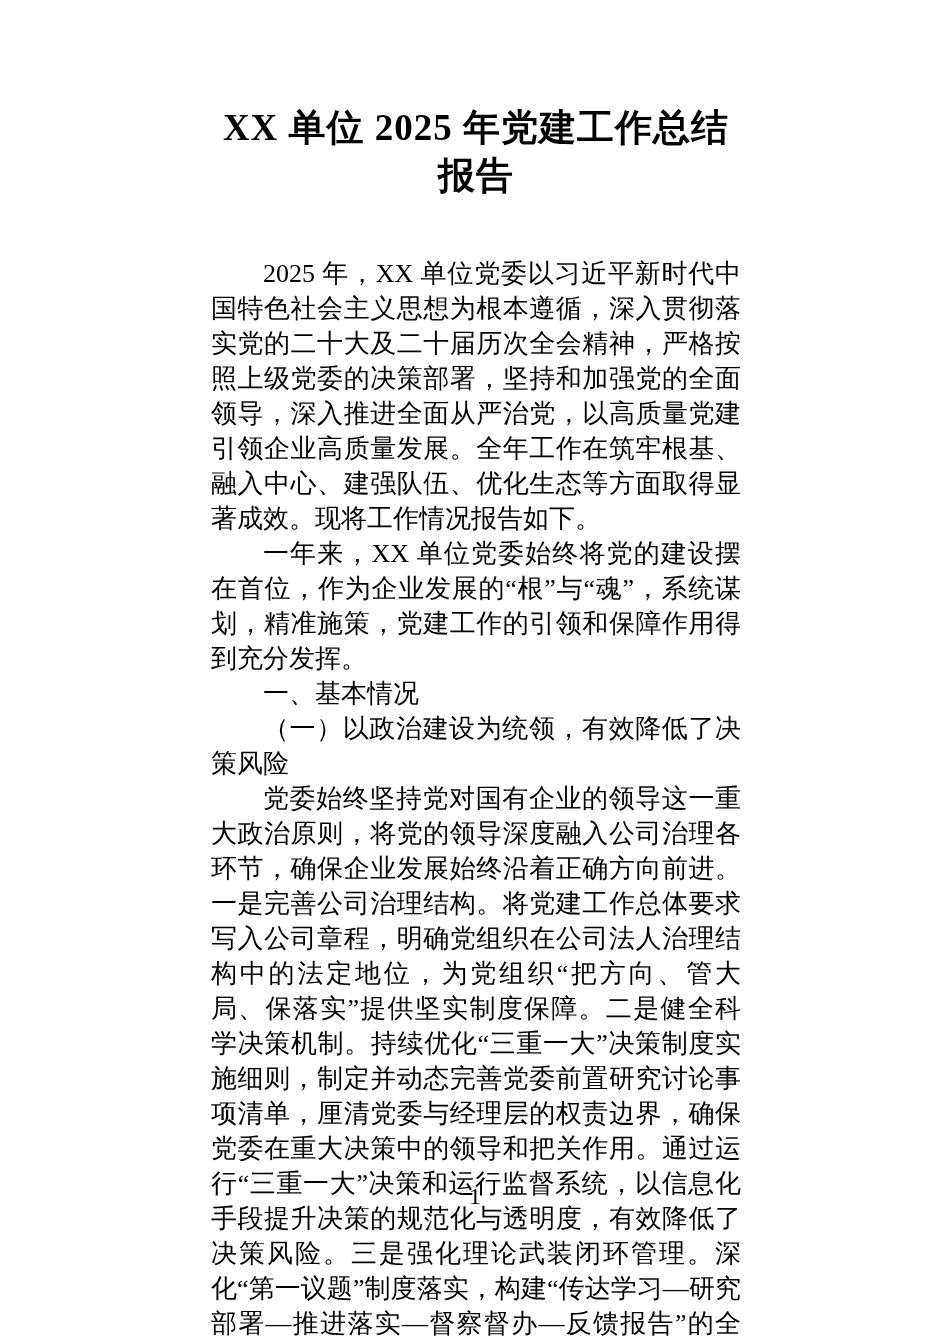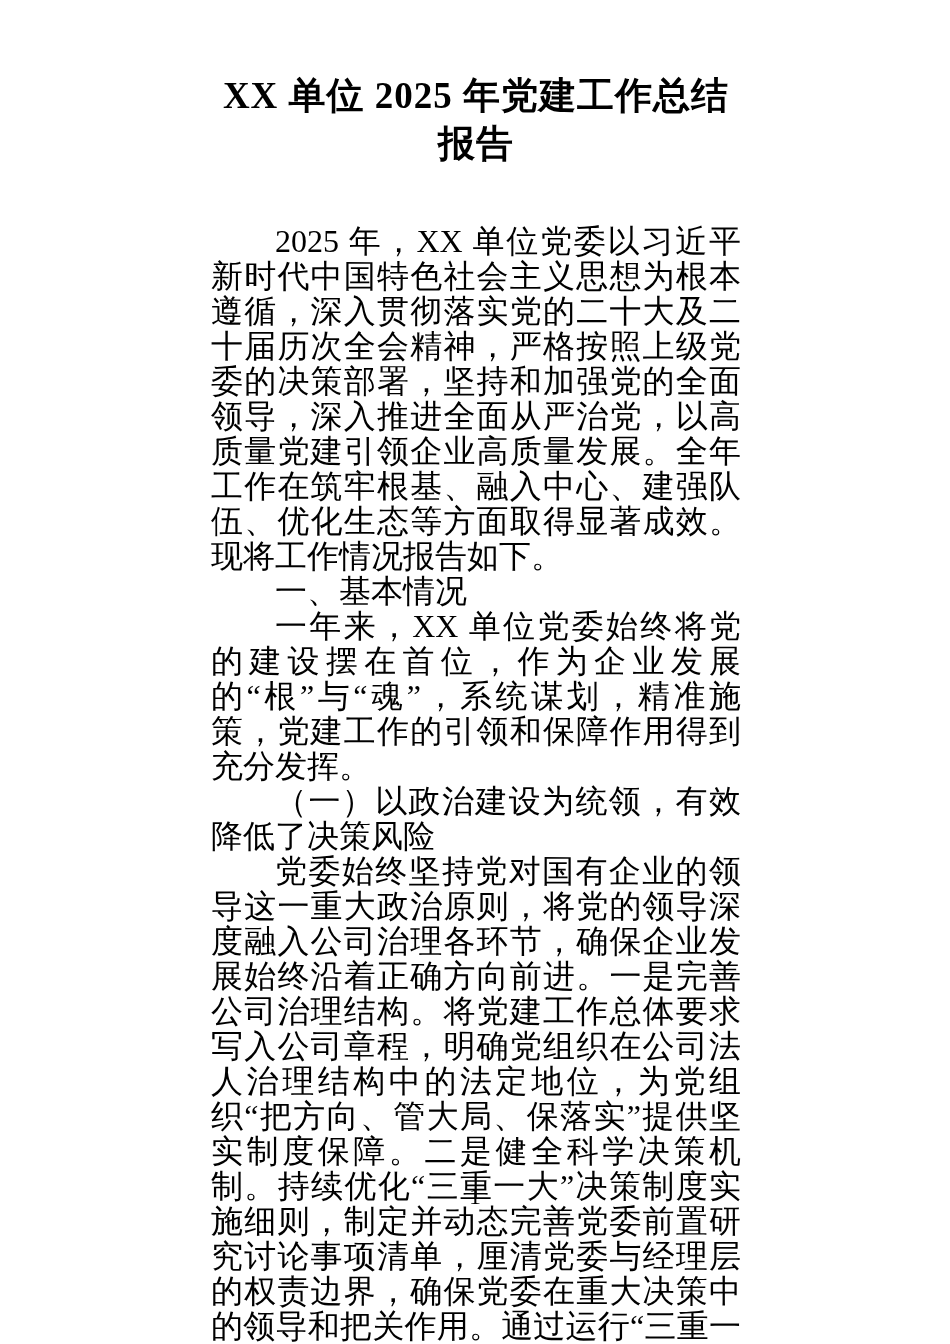--- a/index.html
+++ b/index.html
@@ -7,34 +7,34 @@
     background: #ffffff;
     font-family: "Liberation Serif", "DejaVu Serif", serif;
   }
   .page {
     position: relative;
     width: 808px;
     height: 1344px;
     margin: 0 auto;
     background: #ffffff;
     color: #000000;
-    padding: 72px 138px 0 140px;
+    padding: 104px 138px 0 140px;
     overflow: hidden;
   }
   .doc-title {
     font-size: 37px;
     line-height: 48px;
     font-weight: 700;
     text-align: center;
     letter-spacing: 1px;
     margin-bottom: 56px;
     color: #000000;
   }
   .para {
-    font-size: 32px;
+    font-size: 26px;
     line-height: 35px;
     text-align: justify;
     text-indent: 2em;
     color: #000000;
     word-break: normal;
   }
   .page-number {
     position: absolute;
     left: 0;
     right: 0;
@@ -45,22 +45,22 @@
   }
 </style>
 </head>
 <body>
 
 <div class="page">
   <h1 class="doc-title">XX 单位 2025 年党建工作总结报告</h1>
 
   <p class="para">2025 年，XX 单位党委以习近平新时代中国特色社会主义思想为根本遵循，深入贯彻落实党的二十大及二十届历次全会精神，严格按照上级党委的决策部署，坚持和加强党的全面领导，深入推进全面从严治党，以高质量党建引领企业高质量发展。全年工作在筑牢根基、融入中心、建强队伍、优化生态等方面取得显著成效。现将工作情况报告如下。</p>
 
+  <p class="para">一年来，XX 单位党委始终将党的建设摆在首位，作为企业发展的“根”与“魂”，系统谋划，精准施策，党建工作的引领和保障作用得到充分发挥。</p>
+
   <p class="para">一、基本情况</p>
-
-  <p class="para">一年来，XX 单位党委始终将党的建设摆在首位，作为企业发展的“根”与“魂”，系统谋划，精准施策，党建工作的引领和保障作用得到充分发挥。</p>
 
   <p class="para">（一）以政治建设为统领，有效降低了决策风险</p>
 
   <p class="para">党委始终坚持党对国有企业的领导这一重大政治原则，将党的领导深度融入公司治理各环节，确保企业发展始终沿着正确方向前进。一是完善公司治理结构。将党建工作总体要求写入公司章程，明确党组织在公司法人治理结构中的法定地位，为党组织“把方向、管大局、保落实”提供坚实制度保障。二是健全科学决策机制。持续优化“三重一大”决策制度实施细则，制定并动态完善党委前置研究讨论事项清单，厘清党委与经理层的权责边界，确保党委在重大决策中的领导和把关作用。通过运行“三重一大”决策和运行监督系统，以信息化手段提升决策的规范化与透明度，有效降低了决策风险。三是强化理论武装闭环管理。深化“第一议题”制度落实，构建“传达学习—研究部署—推进落实—督察督办—反馈报告”的全流程工作闭环。全年组织党委理论学习中心组学习 XX 次，第一时</p>
 
   <div class="page-number">1</div>
 </div>
 
 </body></html>

